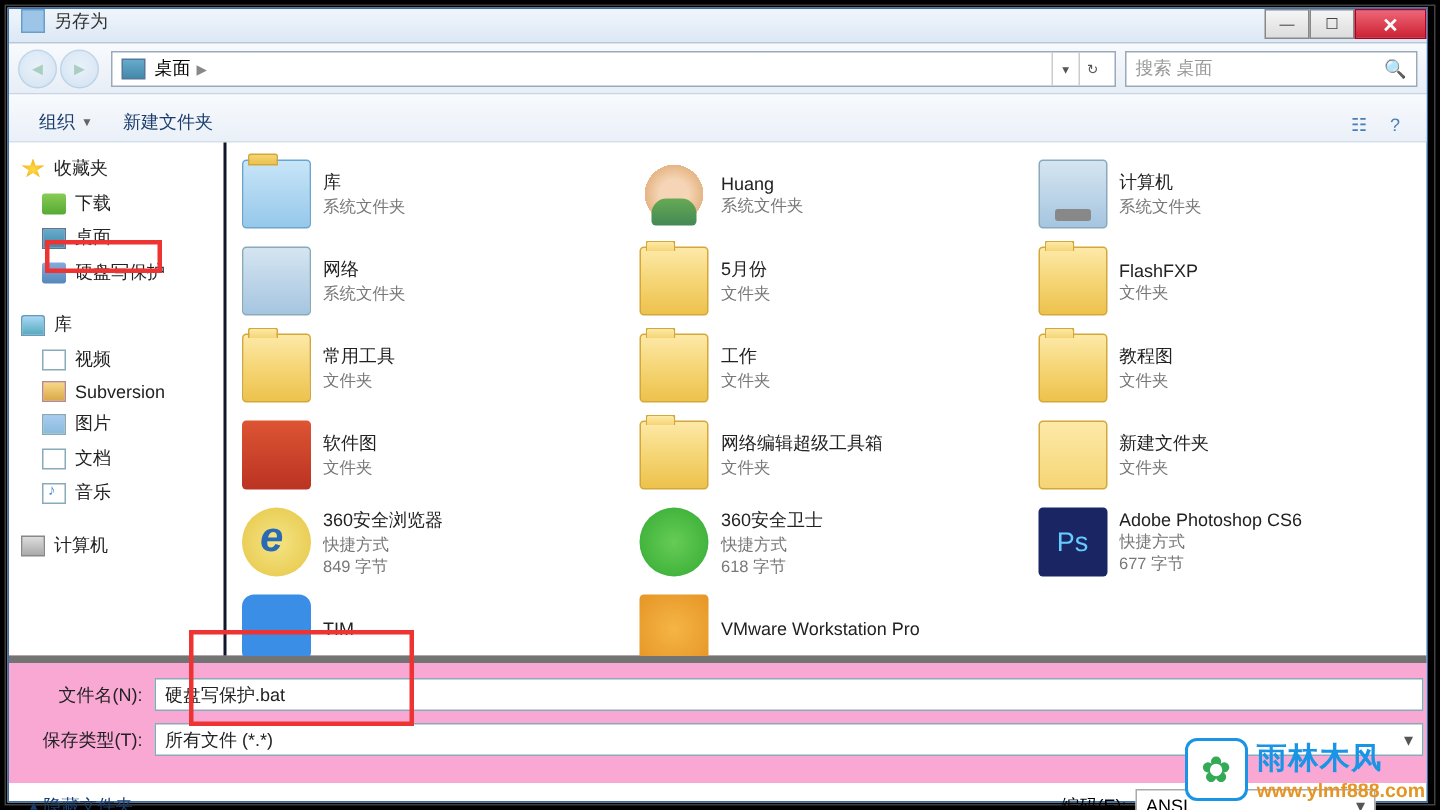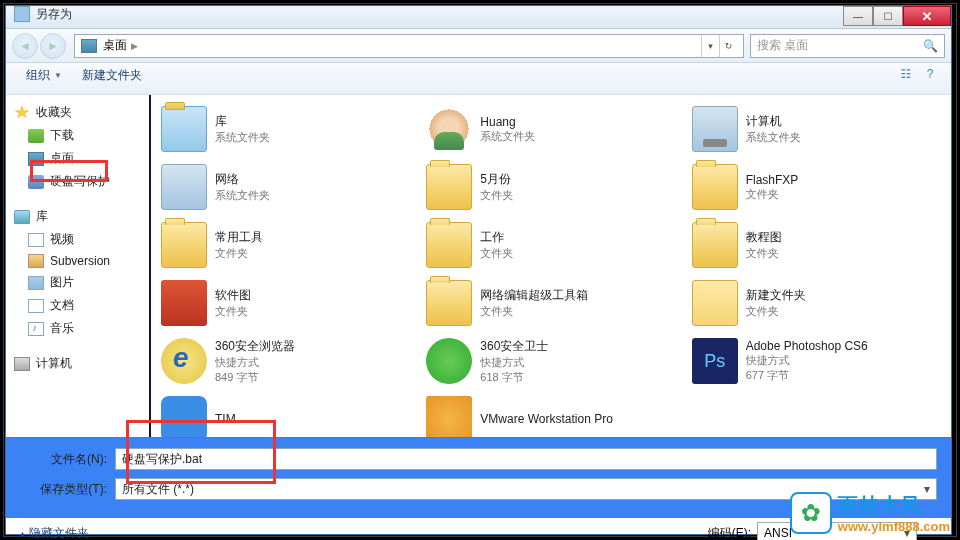--- a/index.html
+++ b/index.html
@@ -15,21 +15,21 @@
 .navbar{height:34px;background:linear-gradient(#f8fafd,#e8eef6);display:flex;align-items:center;padding:0 6px;border-bottom:1px solid #c5d5e5}
 .navbtn{width:26px;height:26px;border-radius:50%;background:radial-gradient(#e5f0fa,#b8d5ee);border:1px solid #8fb5d8;margin-right:2px;display:flex;align-items:center;justify-content:center;color:#6a8}
 .navbtn.disabled{opacity:.5}
 .addr{flex:1;height:24px;border:1px solid #9ab;background:#fff;display:flex;align-items:center;padding:0 6px;margin:0 6px}
 .addr .aicon{width:16px;height:14px;background:linear-gradient(#6ac,#48a);margin-right:6px;border:1px solid #579}
 .addr .sep{margin:0 4px;color:#888;font-size:9px}
 .addrbtns{display:flex;margin-left:auto}
 .addrbtns div{width:18px;height:22px;border-left:1px solid #ccc;display:flex;align-items:center;justify-content:center;font-size:9px;color:#555}
 .searchbox{width:195px;height:24px;border:1px solid #9ab;background:#fff;display:flex;align-items:center;padding:0 6px;color:#999}
 .searchbox .sicon{margin-left:auto;color:#4a7fb5}
-.toolbar{height:32px;background:linear-gradient(#f8fafd,#eaf0f8);display:flex;align-items:flex-start;padding:0 10px;border-bottom:1px solid #d5e0ec}
+.toolbar{height:32px;background:linear-gradient(#f8fafd,#eaf0f8);display:flex;align-items:flex-end;padding:0 10px;border-bottom:1px solid #d5e0ec}
 .tbtn{padding:4px 10px;color:#1a3d6d;display:flex;align-items:center;cursor:default}
 .tbtn .dd{font-size:8px;margin-left:4px;color:#666}
 .tspace{flex:1}
 .ticon2{width:22px;height:22px;border:1px solid transparent;margin-left:2px;display:flex;align-items:center;justify-content:center;color:#4a7fb5}
 .body{display:flex;height:342px}
 .sidebar{width:145px;border-right:2px solid #0f172a;overflow:hidden;padding-top:6px}
 .sitem{display:flex;align-items:center;padding:3px 8px 3px 22px;color:#222}
 .sitem.hdr{padding-left:8px;font-weight:normal}
 .sitem .si{width:16px;height:14px;margin-right:6px;flex-shrink:0}
 .si.star{background:radial-gradient(#ffd84a,#e8a500);clip-path:polygon(50% 0,61% 35%,98% 35%,68% 57%,79% 91%,50% 70%,21% 91%,32% 57%,2% 35%,39% 35%)}
@@ -66,21 +66,21 @@
 .ficon.g360{background:radial-gradient(#6c5,#3a3);border-radius:50%}
 .ficon.tim{background:#3a8ee5;border-radius:8px}
 .ficon.ps{background:#1a2664;color:#6cf;font-weight:normal;font-size:18px;display:flex;align-items:center;justify-content:center}
 .ficon.vm{background:radial-gradient(#f5b545,#e59525)}
 .ficon.redbook{background:linear-gradient(#d53,#b32);border-radius:3px}
 .ficon.folder2{background:linear-gradient(#fde9a8,#f5d575);border:1px solid #d4a838}
 .ftext{display:flex;flex-direction:column;overflow:hidden}
 .fname{color:#222;white-space:nowrap;overflow:hidden;text-overflow:ellipsis}
 .ftype{color:#777;font-size:11px}
 .fsize{color:#777;font-size:11px}
-.bottom{border-top:1px solid #737373;padding:10px 14px;background:#3b82f6}
+.bottom{border-top:5px solid #737373;padding:10px 2px;background:#f9a8d4}
 .frow{display:flex;align-items:center;margin-bottom:8px}
 .flabel{width:95px;text-align:right;padding-right:8px;color:#222}
 .finput{flex:1;height:22px;border:1px solid #8ab;background:#fff;padding:0 6px;color:#222}
 .fselect{flex:1;height:22px;border:1px solid #8ab;background:#fff;padding:0 6px;color:#222;display:flex;align-items:center;position:relative}
 .fselect::after{content:"▾";position:absolute;right:6px;color:#555}
 .footer{display:flex;align-items:center;padding:4px 14px 10px}
 .hidef{display:flex;align-items:center;color:#1a3d6d;cursor:default}
 .hidef::before{content:"▴";margin-right:4px;font-size:10px}
 .encrow{margin-left:auto;display:flex;align-items:center;margin-right:20px}
 .enclabel{margin-right:6px}

